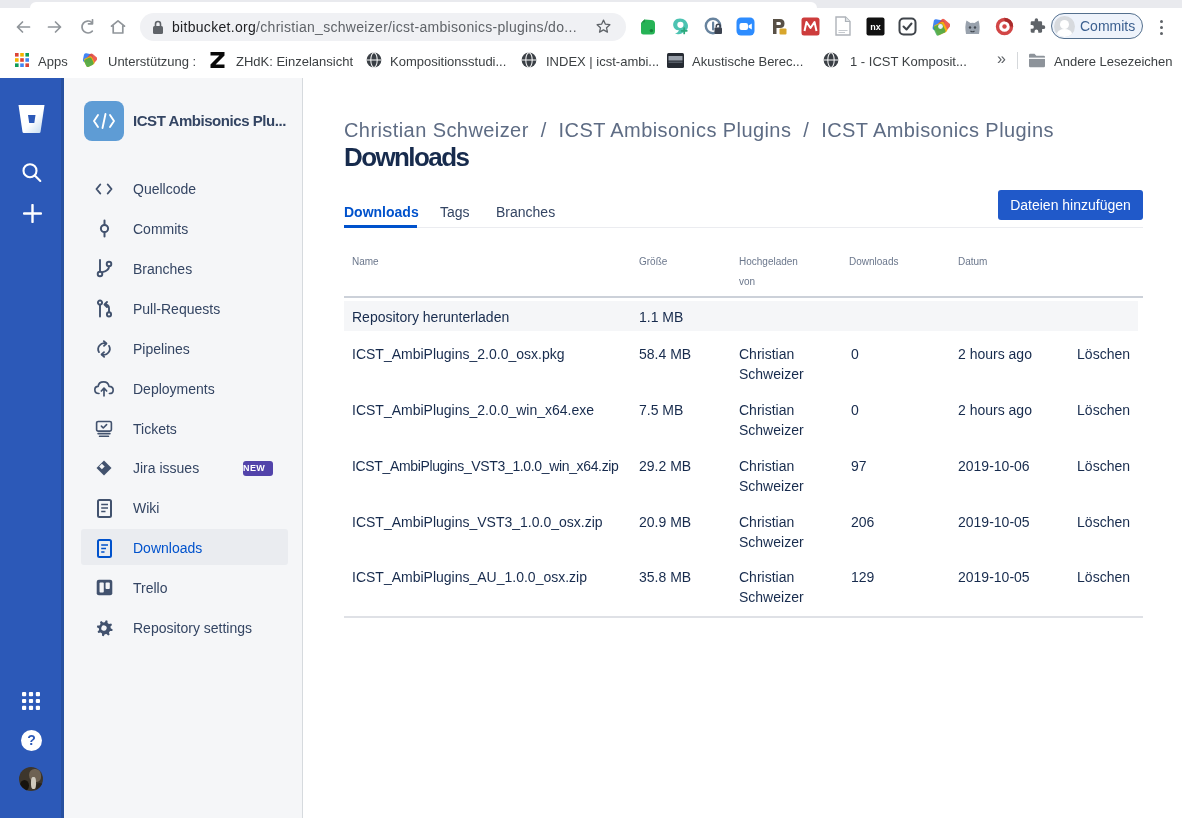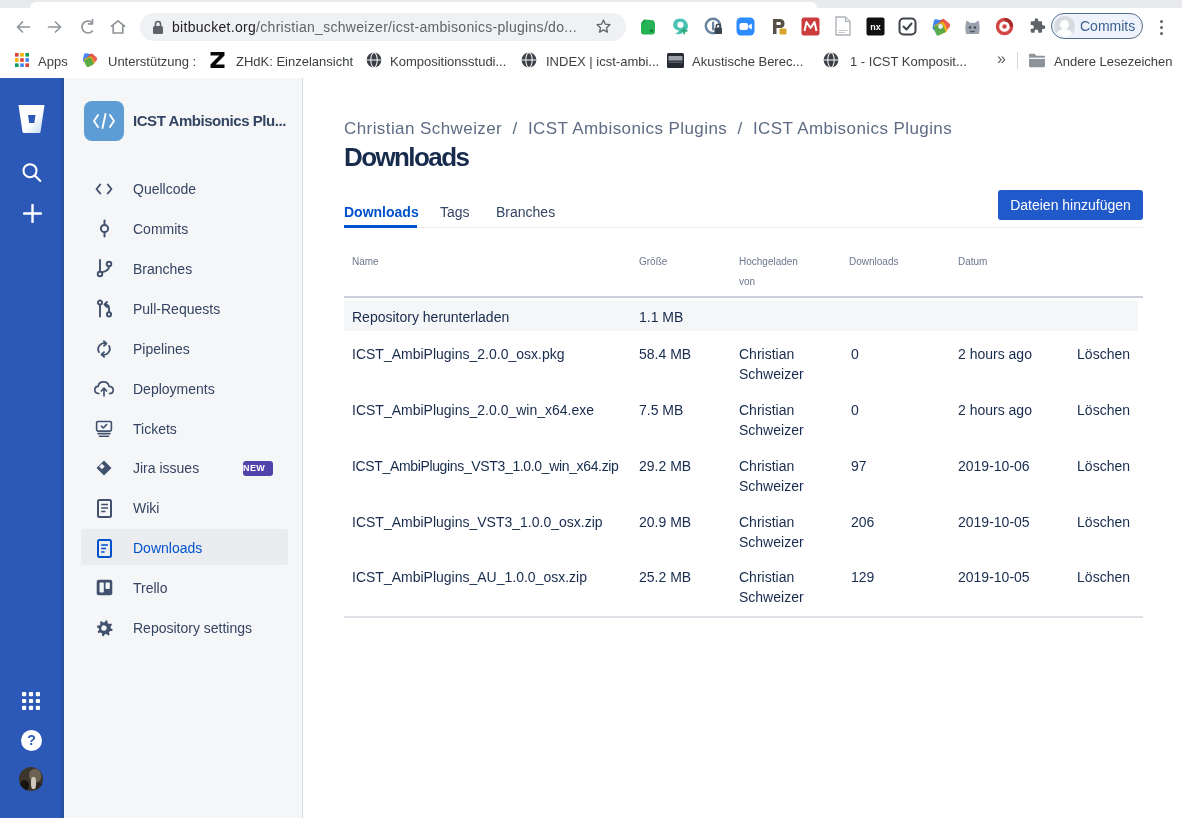--- a/index.html
+++ b/index.html
@@ -331,21 +331,21 @@
 
       <svg class="abs" style="left:31px;top:541px" width="18" height="18" viewBox="0 0 24 24" fill="#42526e">
         <path d="M12 1.5 L14.2 1.5 L15 4.4 L17.2 5.3 L19.8 3.8 L21.4 5.4 L19.9 8 L20.8 10.2 L23.7 11 L23.7 13.2 L20.8 14 L19.9 16.2 L21.4 18.8 L19.8 20.4 L17.2 18.9 L15 19.8 L14.2 22.7 L12 22.7 L11.2 19.8 L9 18.9 L6.4 20.4 L4.8 18.8 L6.3 16.2 L5.4 14 L2.5 13.2 L2.5 11 L5.4 10.2 L6.3 8 L4.8 5.4 L6.4 3.8 L9 5.3 L11.2 4.4 Z M12 8.5 A3.6 3.6 0 1 0 12 15.7 A3.6 3.6 0 1 0 12 8.5 Z" fill-rule="evenodd" transform="rotate(14 12 12)"></path>
       </svg>
       <div class="abs navtxt" style="left:69px;top:542px">Repository settings</div>
     </div>
   </div>
 
   <div id="content" class="abs">
 
-    <div class="abs" style="left:40px;top:41px;font-size:17px;letter-spacing:0.42px;color:#5e6c84;white-space:nowrap">Christian Schweizer&nbsp;&nbsp;/&nbsp;&nbsp;ICST Ambisonics Plugins&nbsp;&nbsp;/&nbsp;&nbsp;ICST Ambisonics Plugins</div>
+    <div class="abs" style="left:40px;top:41px;font-size:20px;letter-spacing:0.42px;color:#5e6c84;white-space:nowrap">Christian Schweizer&nbsp;&nbsp;/&nbsp;&nbsp;ICST Ambisonics Plugins&nbsp;&nbsp;/&nbsp;&nbsp;ICST Ambisonics Plugins</div>
     <div class="abs" style="left:40px;top:64px;font-size:26px;font-weight:600;letter-spacing:-1.6px;color:#172b4d">Downloads</div>
 
     <div class="abs" style="left:40px;top:149px;width:799px;height:1px;background:#ebecf0"></div>
     <div class="abs" style="left:40px;top:126px;font-size:14px;font-weight:600;color:#0052cc">Downloads</div>
     <div class="abs" style="left:40px;top:147px;width:73px;height:3px;background:#0052cc"></div>
     <div class="abs" style="left:136px;top:126px;font-size:14px;color:#344563">Tags</div>
     <div class="abs" style="left:192px;top:126px;font-size:14px;color:#344563">Branches</div>
 
     <div class="abs" style="left:694px;top:112px;width:145px;height:30px;background:#2059c9;border-radius:3px;color:#fff;font-size:14px;text-align:center;line-height:30px">Dateien hinzufügen</div>
 
@@ -386,21 +386,21 @@
 
       <div class="abs cell" style="left:48px;top:434px">ICST_AmbiPlugins_VST3_1.0.0_osx.zip</div>
       <div class="abs cell" style="left:335px;top:434px">20.9 MB</div>
       <div class="abs cell" style="left:435px;top:434px">Christian</div>
       <div class="abs cell" style="left:435px;top:454px">Schweizer</div>
       <div class="abs cell" style="left:547px;top:434px">206</div>
       <div class="abs cell" style="left:654px;top:434px">2019-10-05</div>
       <div class="abs cell" style="left:700px;top:434px;width:126px;text-align:right">Löschen</div>
 
       <div class="abs cell" style="left:48px;top:489px">ICST_AmbiPlugins_AU_1.0.0_osx.zip</div>
-      <div class="abs cell" style="left:335px;top:489px">25.2 MB</div>
+      <div class="abs cell" style="left:335px;top:489px">35.8 MB</div>
       <div class="abs cell" style="left:435px;top:489px">Christian</div>
       <div class="abs cell" style="left:435px;top:509px">Schweizer</div>
       <div class="abs cell" style="left:547px;top:489px">129</div>
       <div class="abs cell" style="left:654px;top:489px">2019-10-05</div>
       <div class="abs cell" style="left:700px;top:489px;width:126px;text-align:right">Löschen</div>
 
       <div class="abs" style="left:40px;top:538px;width:799px;height:2px;background:#dfe1e6"></div>
     </div>
   </div>
 </div>

